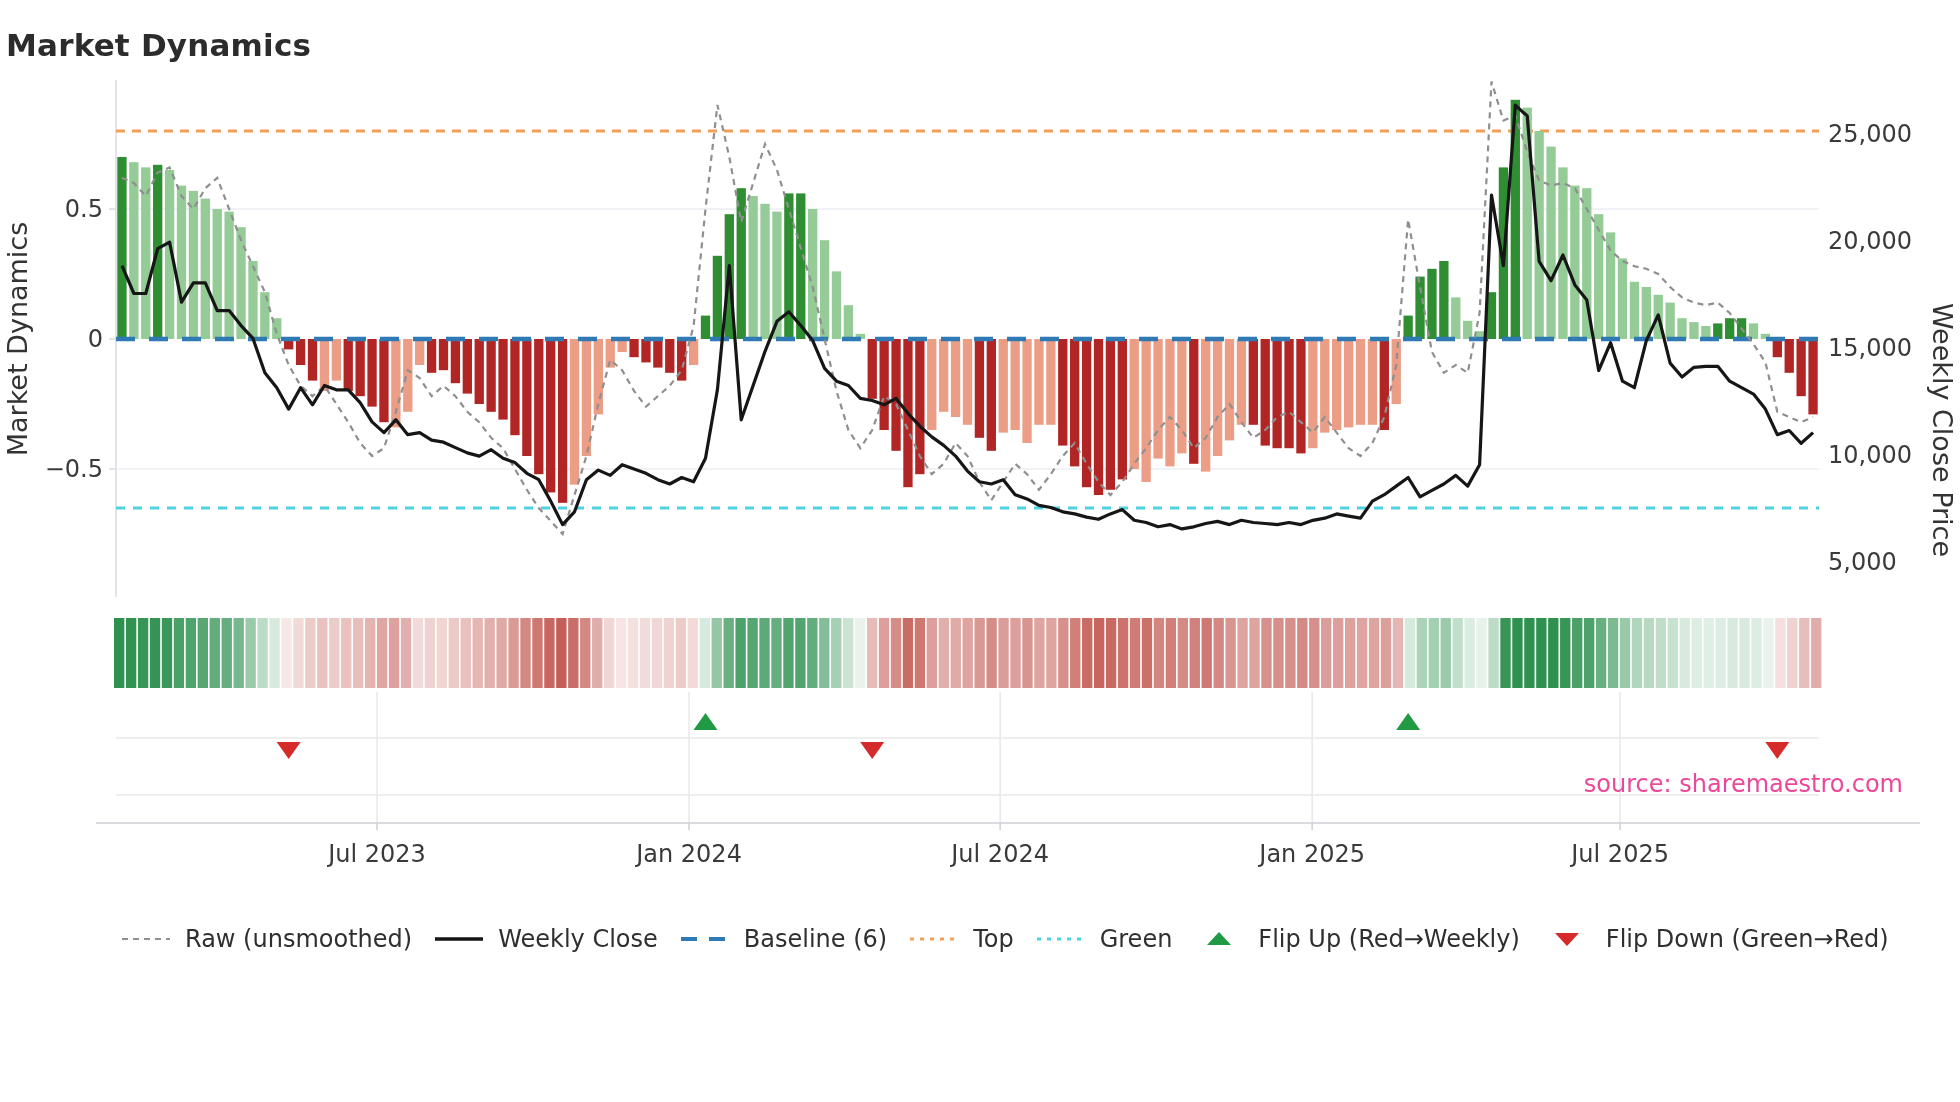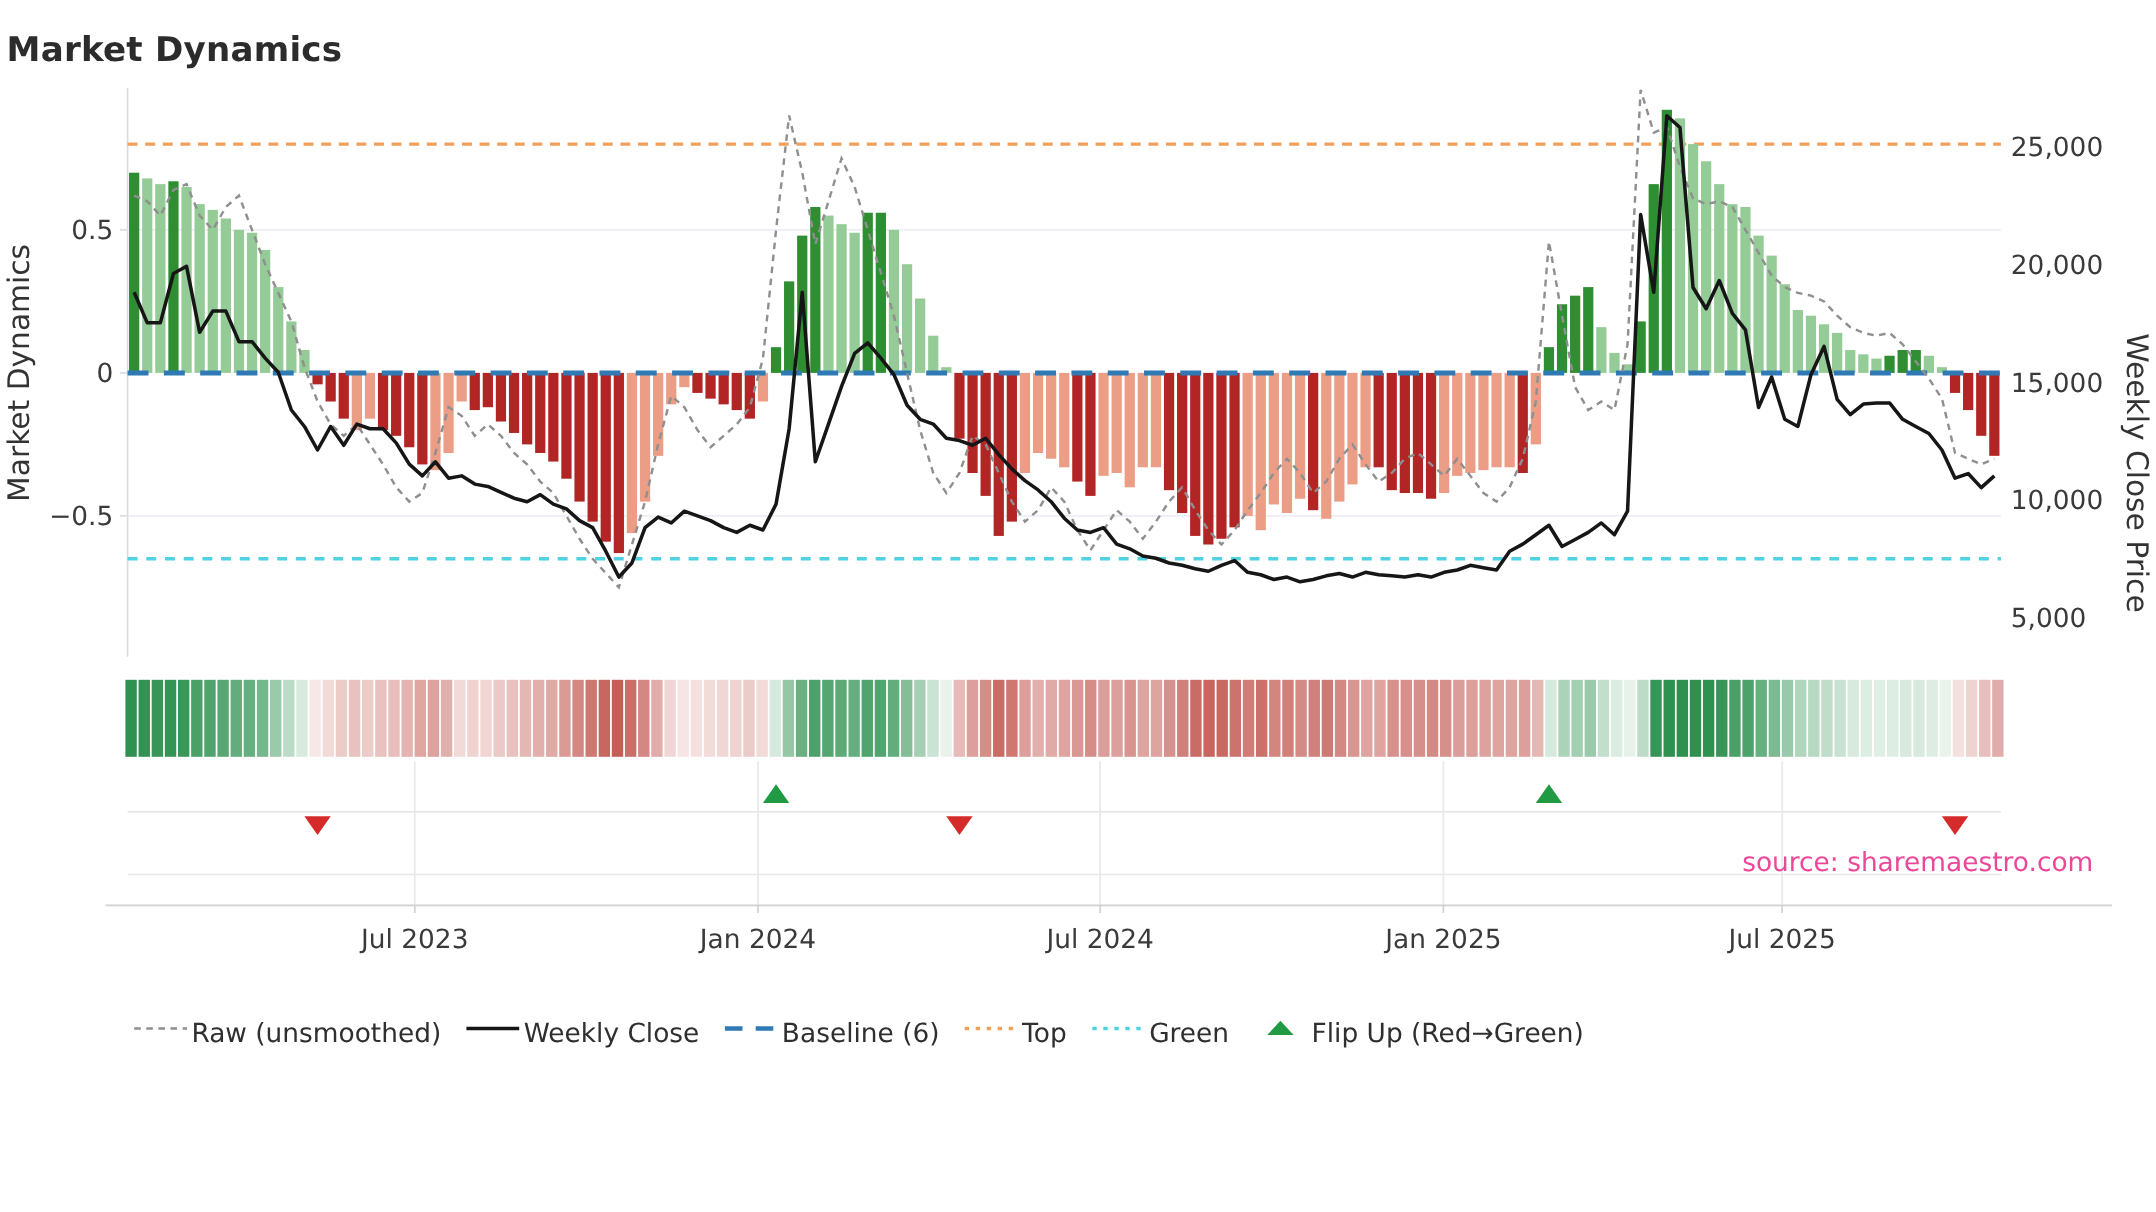--- a/index.html
+++ b/index.html
@@ -4,21 +4,21 @@
 <style>
   html,body{margin:0;padding:0;background:#ffffff;}
   body{width:1960px;height:1102px;overflow:hidden;font-family:"DejaVu Sans","Liberation Sans",sans-serif;position:relative;}
   #stage{position:absolute;inset:0;}
   #chart-svg{position:absolute;left:0;top:0;}
   .page-title{position:absolute;left:6px;top:6px;font-size:31px;color:#2c2c2c;letter-spacing:.2px;}
   .ylabel-left{position:absolute;left:2px;top:339px;transform:translate(0,-50%) rotate(180deg);writing-mode:vertical-rl;font-size:27px;color:#333;white-space:nowrap;}
   .ylabel-right{position:absolute;right:2px;top:430px;transform:translate(0,-50%);writing-mode:vertical-rl;font-size:27px;color:#333;white-space:nowrap;}
   .source-text{position:absolute;right:57px;top:770px;font-size:24px;color:#ec4899;}
   .legend{position:absolute;left:120px;top:925px;width:1810px;display:flex;flex-direction:row;align-items:center;gap:21px;white-space:nowrap;}
-  .legend-item{display:flex;align-items:flex-start;gap:2px;}
+  .legend-item{display:flex;align-items:center;gap:13px;}
   .legend-item span{font-size:24px;color:#2f2f2f;}
   .legend-item svg{flex:0 0 auto;}
 </style>
 </head>
 <body>
 
 <div id="stage">
   <h1 class="page-title">Market Dynamics</h1>
 
   <svg id="chart-svg" width="1960" height="1102">
@@ -384,16 +384,22 @@
       <div class="legend-item">
         <svg width="52" height="20">
           <line x1="2" y1="10" x2="50" y2="10" stroke="#4fd2e2" stroke-width="3.2" stroke-dasharray="4 6"></line>
         </svg>
         <span>Green</span>
       </div>
       <div class="legend-item">
         <svg width="52" height="20">
           <path d="M 14,16 L 38,16 L 26,3 Z" fill="#219a44"></path>
         </svg>
-        <span>Flip Up (Red→Green)</span>
+        <span>Flip Up (Red→Weekly)</span>
+      </div>
+      <div class="legend-item">
+        <svg width="52" height="20">
+          <path d="M 14,4 L 38,4 L 26,17 Z" fill="#d62b2b"></path>
+        </svg>
+        <span>Flip Down (Green→Red)</span>
       </div>
     </div>
 </div>
 
 </body></html>

